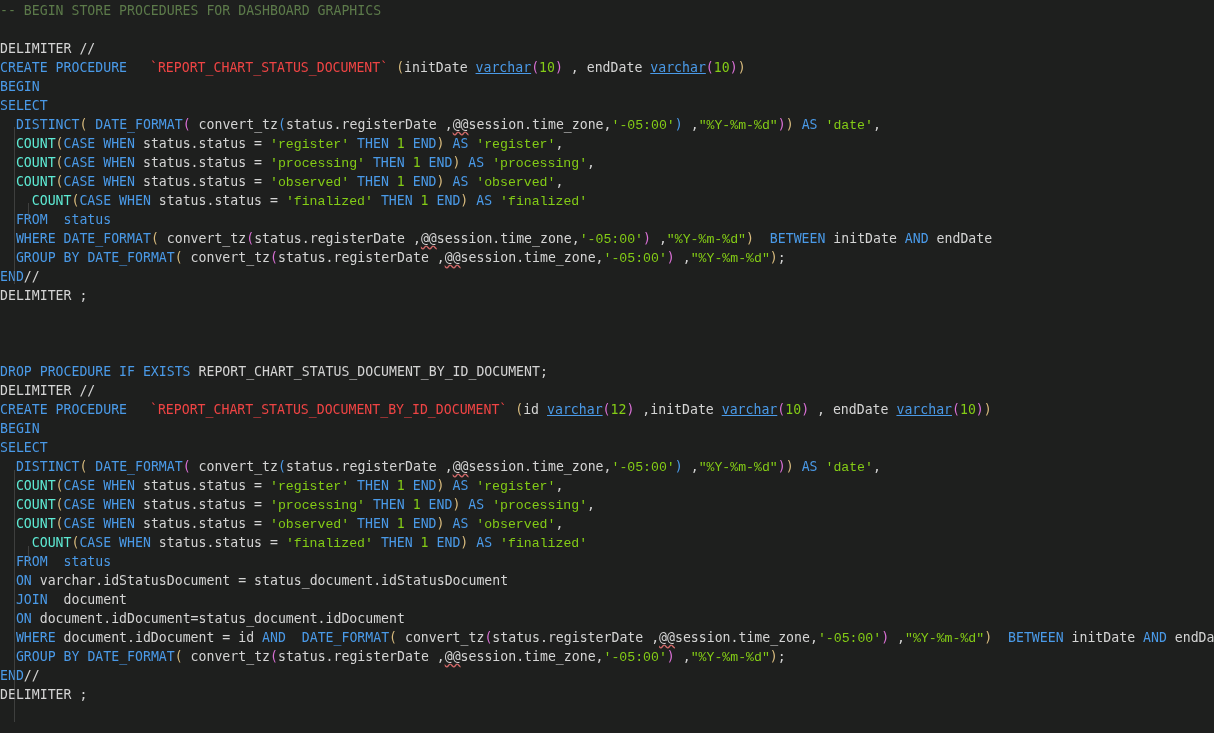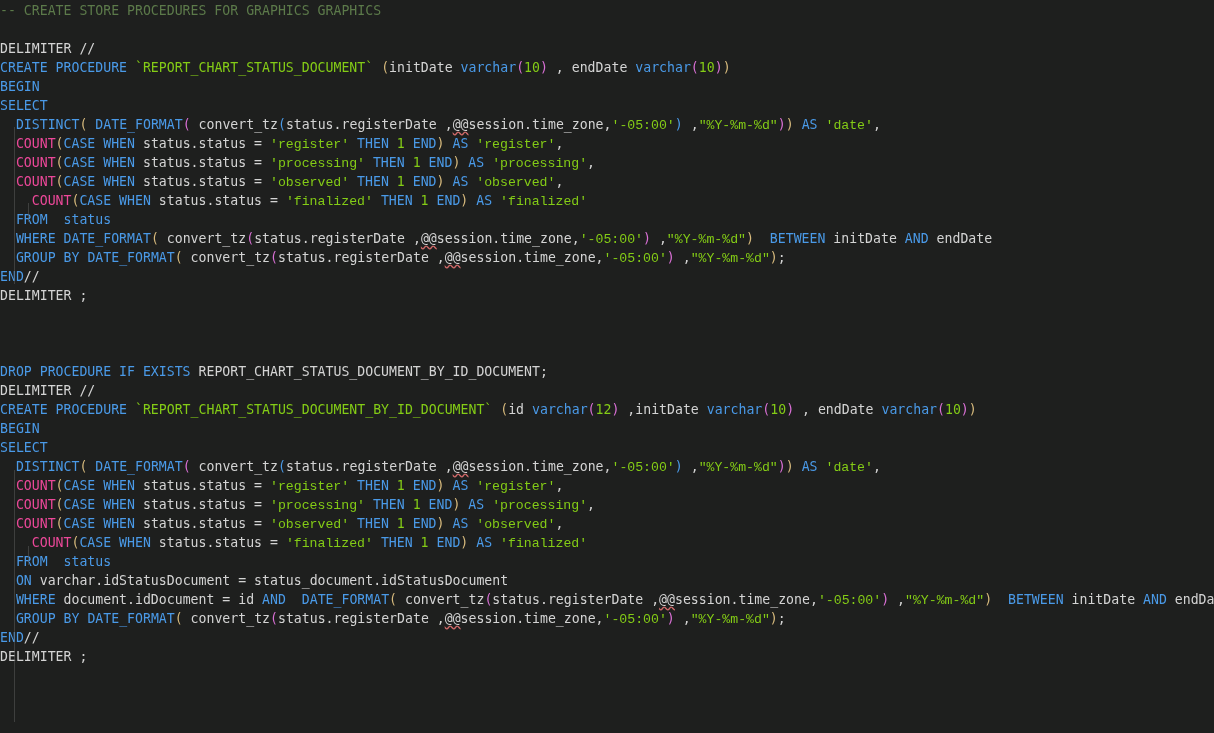--- a/index.html
+++ b/index.html
@@ -39,43 +39,43 @@
   
   .guide {
     position: absolute;
     width: 1px;
     background: #5a5a5a;
     opacity: 0.55;
   }
   
   .cmt  { color: #5c7a4a; }
   .kw   { color: #4a9ae8; }
-  .fn   { color: #ec4899; text-align: center; }
+  .fn   { color: #5eead4; text-align: center; }
   .id   { color: #d4d4d4; }
   .str  { color: #84cc16; font-family: Liberation Mono, monospace; }
   .num  { color: #84cc16; }
-  .type { color: #4a9ae8; }
+  .type { color: #4a9ae8; text-decoration: underline; }
   .b1   { color: #d7ba7d; }
   .b2   { color: #da70d6; }
   .b3   { color: #4a9ae8; }
   .op   { color: #d4d4d4; }
-  .tick { color: #84cc16; }
+  .tick { color: #ef4444; margin-left: 15px; }
   .err  {
     text-decoration: underline;
     text-decoration-style: wavy;
     text-decoration-color: #d16969;
     text-underline-offset: 2px;
   }
 </style>
 </head>
 <body>
 
 <div id="editor">
   <div class="code-lines">
-      <div class="line" title="-- CREATE STORE PROCEDURES FOR DASHBOARD GRAPHICS"><span class="cmt">-- CREATE STORE PROCEDURES FOR GRAPHICS GRAPHICS</span></div>
+      <div class="line" title="-- CREATE STORE PROCEDURES FOR DASHBOARD GRAPHICS"><span class="cmt">-- BEGIN STORE PROCEDURES FOR DASHBOARD GRAPHICS</span></div>
       <div class="line" title="">&nbsp;</div>
       <div class="line" title="DELIMITER //"><span class="id">DELIMITER </span><span class="op">//</span></div>
       <div class="line" title="CREATE PROCEDURE `REPORT_CHART_STATUS_DOCUMENT` (initDate varchar(10) , endDate varchar(10))"><span class="kw">CREATE PROCEDURE </span><span class="tick">`REPORT_CHART_STATUS_DOCUMENT`</span><span class="id"> </span><span class="b1">(</span><span class="id">initDate </span><span class="type">varchar</span><span class="b2">(</span><span class="num">10</span><span class="b2">)</span><span class="id"> , endDate </span><span class="type">varchar</span><span class="b2">(</span><span class="num">10</span><span class="b2">)</span><span class="b1">)</span></div>
       <div class="line" title="BEGIN"><span class="kw">BEGIN</span></div>
       <div class="line" title="SELECT"><span class="kw">SELECT</span></div>
       <div class="line" title="  DISTINCT( DATE_FORMAT( convert_tz(status.registerDate ,@@session.time_zone,'-05:00') ,&quot;%Y-%m-%d&quot;)) AS 'date',"><span class="id">  </span><span class="kw">DISTINCT</span><span class="b1">(</span><span class="id"> </span><span class="kw">DATE_FORMAT</span><span class="b2">(</span><span class="id"> convert_tz</span><span class="b3">(</span><span class="id">status.registerDate ,</span><span class="err">@@</span><span class="id">session.time_zone,</span><span class="str">'-05:00'</span><span class="b3">)</span><span class="id"> ,</span><span class="str">"%Y-%m-%d"</span><span class="b2">)</span><span class="b1">)</span><span class="id"> </span><span class="kw">AS</span><span class="id"> </span><span class="str">'date'</span><span class="id">,</span></div>
       <div class="line" title="  COUNT(CASE WHEN status.status = 'register' THEN 1 END) AS 'register',"><span class="id">  </span><span class="fn">COUNT</span><span class="b1">(</span><span class="kw">CASE WHEN</span><span class="id"> status.status = </span><span class="str">'register'</span><span class="id"> </span><span class="kw">THEN</span><span class="id"> </span><span class="num">1</span><span class="id"> </span><span class="kw">END</span><span class="b1">)</span><span class="id"> </span><span class="kw">AS</span><span class="id"> </span><span class="str">'register'</span><span class="id">,</span></div>
       <div class="line" title="  COUNT(CASE WHEN status.status = 'processing' THEN 1 END) AS 'processing',"><span class="id">  </span><span class="fn">COUNT</span><span class="b1">(</span><span class="kw">CASE WHEN</span><span class="id"> status.status = </span><span class="str">'processing'</span><span class="id"> </span><span class="kw">THEN</span><span class="id"> </span><span class="num">1</span><span class="id"> </span><span class="kw">END</span><span class="b1">)</span><span class="id"> </span><span class="kw">AS</span><span class="id"> </span><span class="str">'processing'</span><span class="id">,</span></div>
       <div class="line" title="  COUNT(CASE WHEN status.status = 'observed' THEN 1 END) AS 'observed',"><span class="id">  </span><span class="fn">COUNT</span><span class="b1">(</span><span class="kw">CASE WHEN</span><span class="id"> status.status = </span><span class="str">'observed'</span><span class="id"> </span><span class="kw">THEN</span><span class="id"> </span><span class="num">1</span><span class="id"> </span><span class="kw">END</span><span class="b1">)</span><span class="id"> </span><span class="kw">AS</span><span class="id"> </span><span class="str">'observed'</span><span class="id">,</span></div>
       <div class="line" title="    COUNT(CASE WHEN status.status = 'finalized' THEN 1 END) AS 'finalized'"><span class="id">    </span><span class="fn">COUNT</span><span class="b1">(</span><span class="kw">CASE WHEN</span><span class="id"> status.status = </span><span class="str">'finalized'</span><span class="id"> </span><span class="kw">THEN</span><span class="id"> </span><span class="num">1</span><span class="id"> </span><span class="kw">END</span><span class="b1">)</span><span class="id"> </span><span class="kw">AS</span><span class="id"> </span><span class="str">'finalized'</span></div>
@@ -92,20 +92,22 @@
       <div class="line" title="CREATE PROCEDURE `REPORT_CHART_STATUS_DOCUMENT_BY_ID_DOCUMENT` (id varchar(12) ,initDate varchar(10) , endDate varchar(10))"><span class="kw">CREATE PROCEDURE </span><span class="tick">`REPORT_CHART_STATUS_DOCUMENT_BY_ID_DOCUMENT`</span><span class="id"> </span><span class="b1">(</span><span class="id">id </span><span class="type">varchar</span><span class="b2">(</span><span class="num">12</span><span class="b2">)</span><span class="id"> ,initDate </span><span class="type">varchar</span><span class="b2">(</span><span class="num">10</span><span class="b2">)</span><span class="id"> , endDate </span><span class="type">varchar</span><span class="b2">(</span><span class="num">10</span><span class="b2">)</span><span class="b1">)</span></div>
       <div class="line" title="BEGIN"><span class="kw">BEGIN</span></div>
       <div class="line" title="SELECT"><span class="kw">SELECT</span></div>
       <div class="line" title="  DISTINCT( DATE_FORMAT( convert_tz(status.registerDate ,@@session.time_zone,'-05:00') ,&quot;%Y-%m-%d&quot;)) AS 'date',"><span class="id">  </span><span class="kw">DISTINCT</span><span class="b1">(</span><span class="id"> </span><span class="kw">DATE_FORMAT</span><span class="b2">(</span><span class="id"> convert_tz</span><span class="b3">(</span><span class="id">status.registerDate ,</span><span class="err">@@</span><span class="id">session.time_zone,</span><span class="str">'-05:00'</span><span class="b3">)</span><span class="id"> ,</span><span class="str">"%Y-%m-%d"</span><span class="b2">)</span><span class="b1">)</span><span class="id"> </span><span class="kw">AS</span><span class="id"> </span><span class="str">'date'</span><span class="id">,</span></div>
       <div class="line" title="  COUNT(CASE WHEN status.status = 'register' THEN 1 END) AS 'register',"><span class="id">  </span><span class="fn">COUNT</span><span class="b1">(</span><span class="kw">CASE WHEN</span><span class="id"> status.status = </span><span class="str">'register'</span><span class="id"> </span><span class="kw">THEN</span><span class="id"> </span><span class="num">1</span><span class="id"> </span><span class="kw">END</span><span class="b1">)</span><span class="id"> </span><span class="kw">AS</span><span class="id"> </span><span class="str">'register'</span><span class="id">,</span></div>
       <div class="line" title="  COUNT(CASE WHEN status.status = 'processing' THEN 1 END) AS 'processing',"><span class="id">  </span><span class="fn">COUNT</span><span class="b1">(</span><span class="kw">CASE WHEN</span><span class="id"> status.status = </span><span class="str">'processing'</span><span class="id"> </span><span class="kw">THEN</span><span class="id"> </span><span class="num">1</span><span class="id"> </span><span class="kw">END</span><span class="b1">)</span><span class="id"> </span><span class="kw">AS</span><span class="id"> </span><span class="str">'processing'</span><span class="id">,</span></div>
       <div class="line" title="  COUNT(CASE WHEN status.status = 'observed' THEN 1 END) AS 'observed',"><span class="id">  </span><span class="fn">COUNT</span><span class="b1">(</span><span class="kw">CASE WHEN</span><span class="id"> status.status = </span><span class="str">'observed'</span><span class="id"> </span><span class="kw">THEN</span><span class="id"> </span><span class="num">1</span><span class="id"> </span><span class="kw">END</span><span class="b1">)</span><span class="id"> </span><span class="kw">AS</span><span class="id"> </span><span class="str">'observed'</span><span class="id">,</span></div>
       <div class="line" title="    COUNT(CASE WHEN status.status = 'finalized' THEN 1 END) AS 'finalized'"><span class="id">    </span><span class="fn">COUNT</span><span class="b1">(</span><span class="kw">CASE WHEN</span><span class="id"> status.status = </span><span class="str">'finalized'</span><span class="id"> </span><span class="kw">THEN</span><span class="id"> </span><span class="num">1</span><span class="id"> </span><span class="kw">END</span><span class="b1">)</span><span class="id"> </span><span class="kw">AS</span><span class="id"> </span><span class="str">'finalized'</span></div>
       <div class="line" title="  FROM  status"><span class="id">  </span><span class="kw">FROM</span><span class="id">  </span><span class="kw">status</span></div>
       <div class="line" title="  ON status.idStatusDocument = status_document.idStatusDocument"><span class="id">  </span><span class="kw">ON</span><span class="id"> varchar.idStatusDocument = status_document.idStatusDocument</span></div>
+      <div class="line" title="  JOIN  document"><span class="id">  </span><span class="kw">JOIN</span><span class="id">  document</span></div>
+      <div class="line" title="  ON document.idDocument=status_document.idDocument"><span class="id">  </span><span class="kw">ON</span><span class="id"> document.idDocument=status_document.idDocument</span></div>
       <div class="line" title="  WHERE document.idDocument = id AND  DATE_FORMAT( convert_tz(status.registerDate ,@@session.time_zone,'-05:00') ,&quot;%Y-%m-%d&quot;)  BETWEEN initDate AND endDate"><span class="id">  </span><span class="kw">WHERE</span><span class="id"> document.idDocument = id </span><span class="kw">AND</span><span class="id">  </span><span class="kw">DATE_FORMAT</span><span class="b1">(</span><span class="id"> convert_tz</span><span class="b2">(</span><span class="id">status.registerDate ,</span><span class="err">@@</span><span class="id">session.time_zone,</span><span class="str">'-05:00'</span><span class="b2">)</span><span class="id"> ,</span><span class="str">"%Y-%m-%d"</span><span class="b1">)</span><span class="id">  </span><span class="kw">BETWEEN</span><span class="id"> initDate </span><span class="kw">AND</span><span class="id"> endDate</span></div>
       <div class="line" title="  GROUP BY DATE_FORMAT( convert_tz(status.registerDate ,@@session.time_zone,'-05:00') ,&quot;%Y-%m-%d&quot;);"><span class="id">  </span><span class="kw">GROUP BY</span><span class="id"> </span><span class="kw">DATE_FORMAT</span><span class="b1">(</span><span class="id"> convert_tz</span><span class="b2">(</span><span class="id">status.registerDate ,</span><span class="err">@@</span><span class="id">session.time_zone,</span><span class="str">'-05:00'</span><span class="b2">)</span><span class="id"> ,</span><span class="str">"%Y-%m-%d"</span><span class="b1">)</span><span class="id">;</span></div>
       <div class="line" title="END//"><span class="kw">END</span><span class="op">//</span></div>
       <div class="line" title="DELIMITER ;"><span class="id">DELIMITER ;</span></div>
     </div>
   <div>
       <div class="guide" style="left: 14px; top: 127px; height: 157px;"></div>
       <div class="guide" style="left: 28px; top: 203px; height: 19px;"></div>
       <div class="guide" style="left: 14px; top: 470px; height: 252px;"></div>
       <div class="guide" style="left: 28px; top: 546px; height: 19px;"></div>

